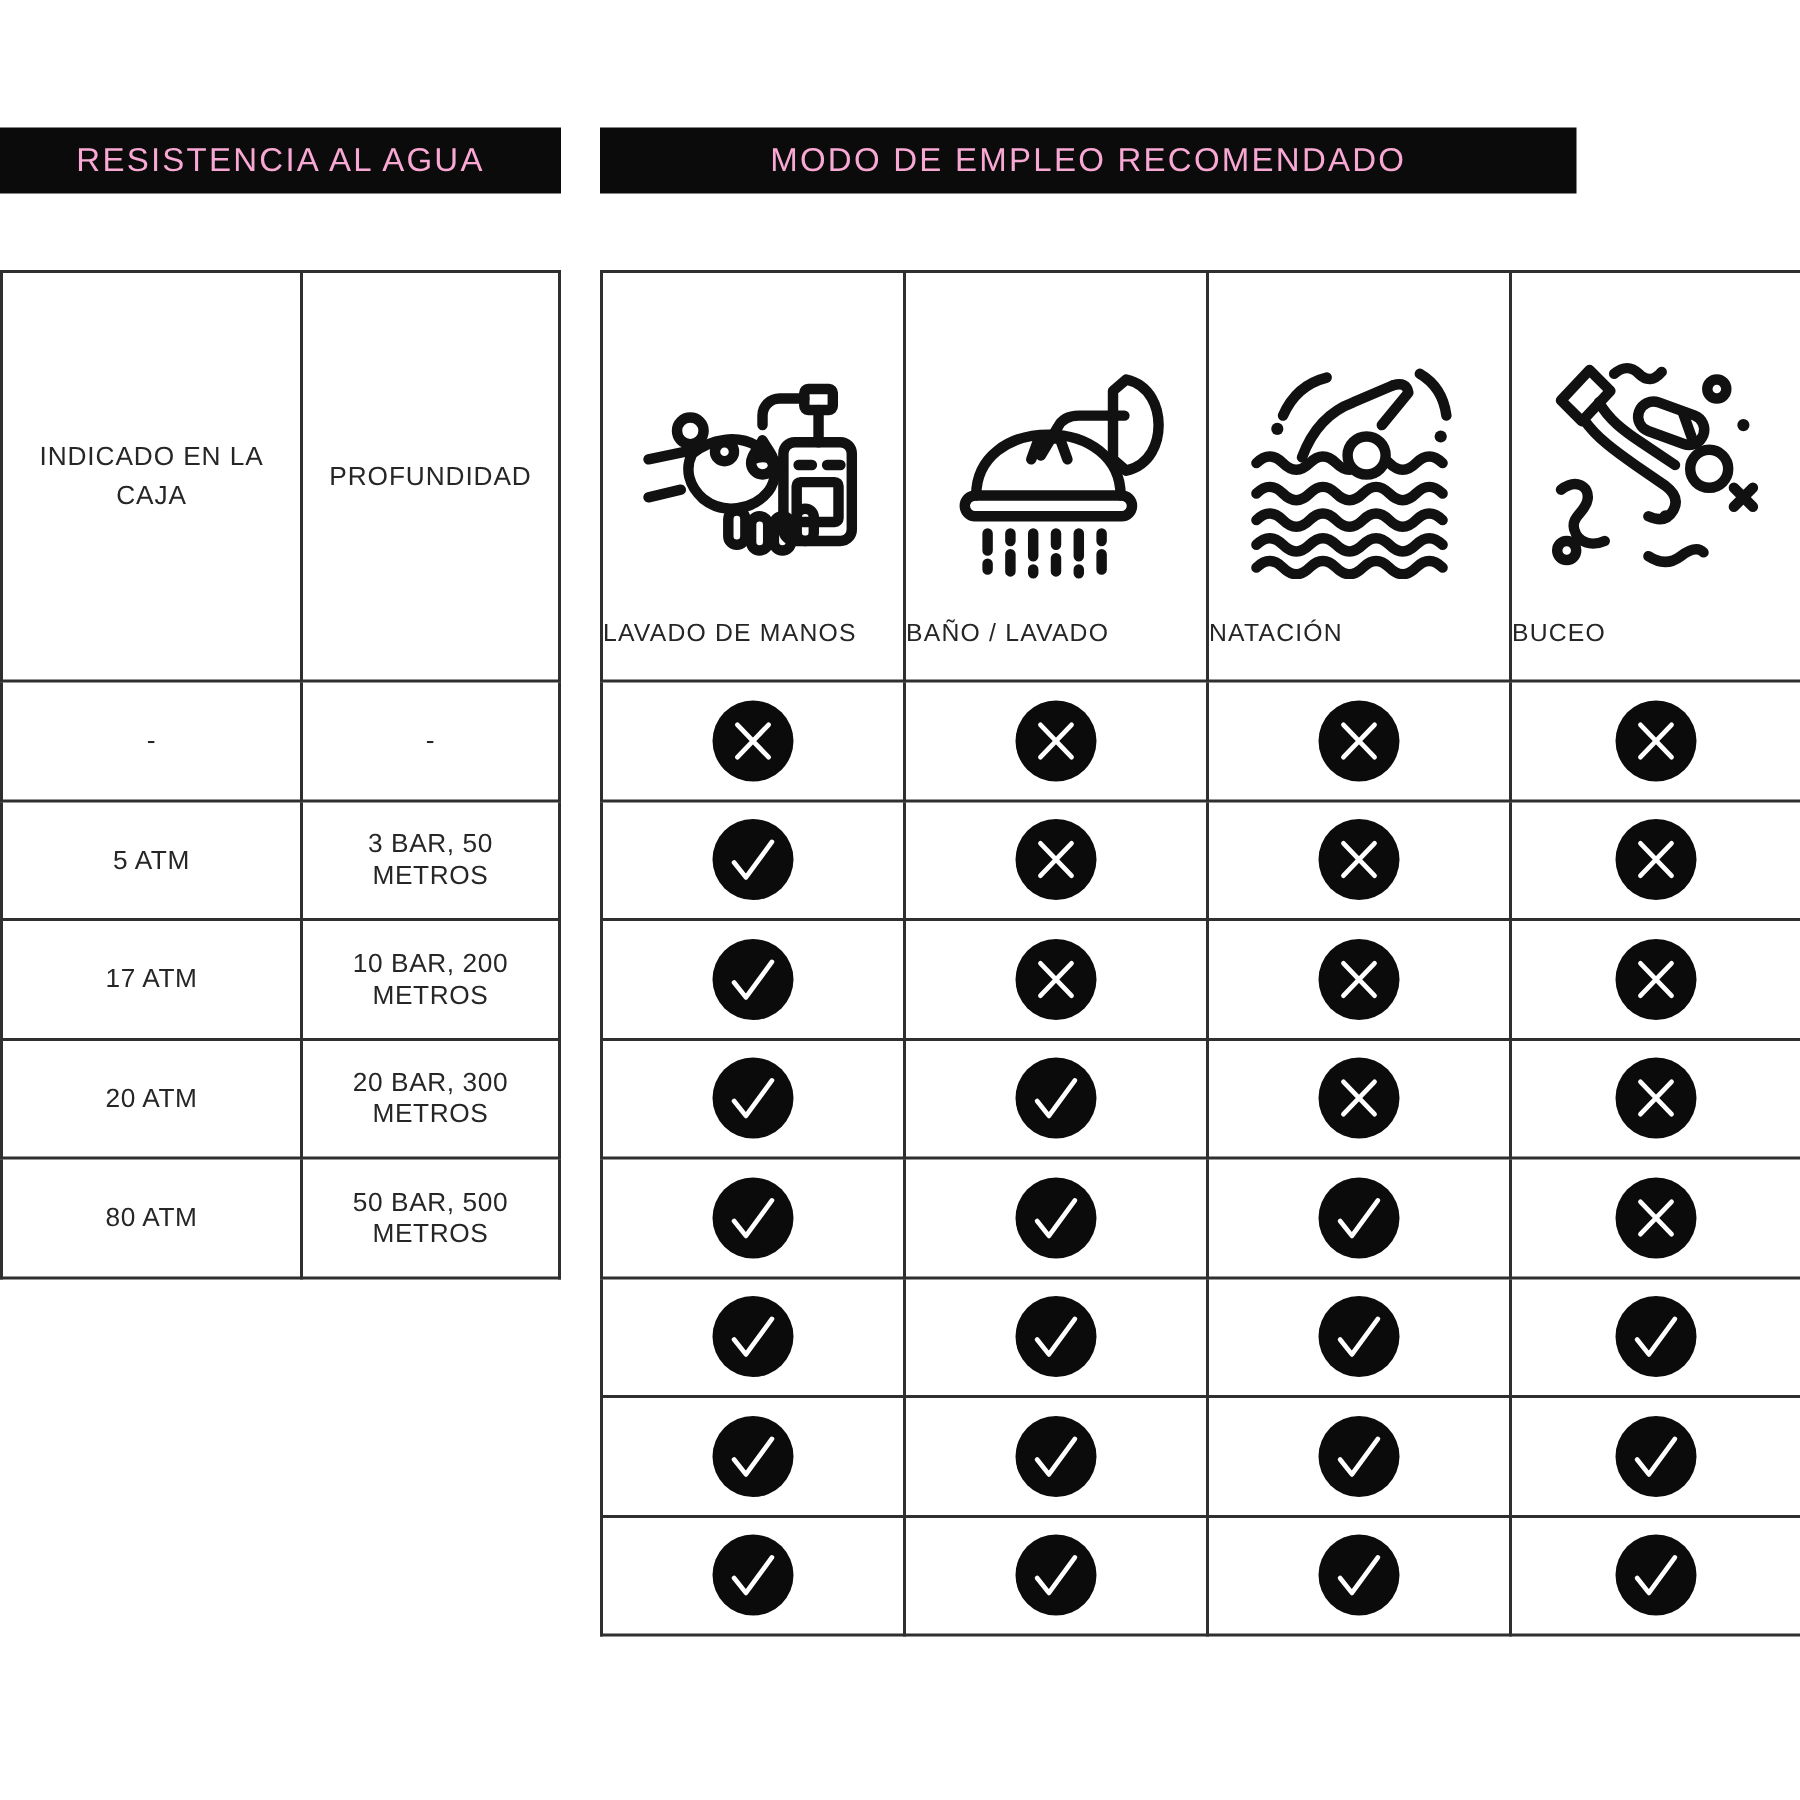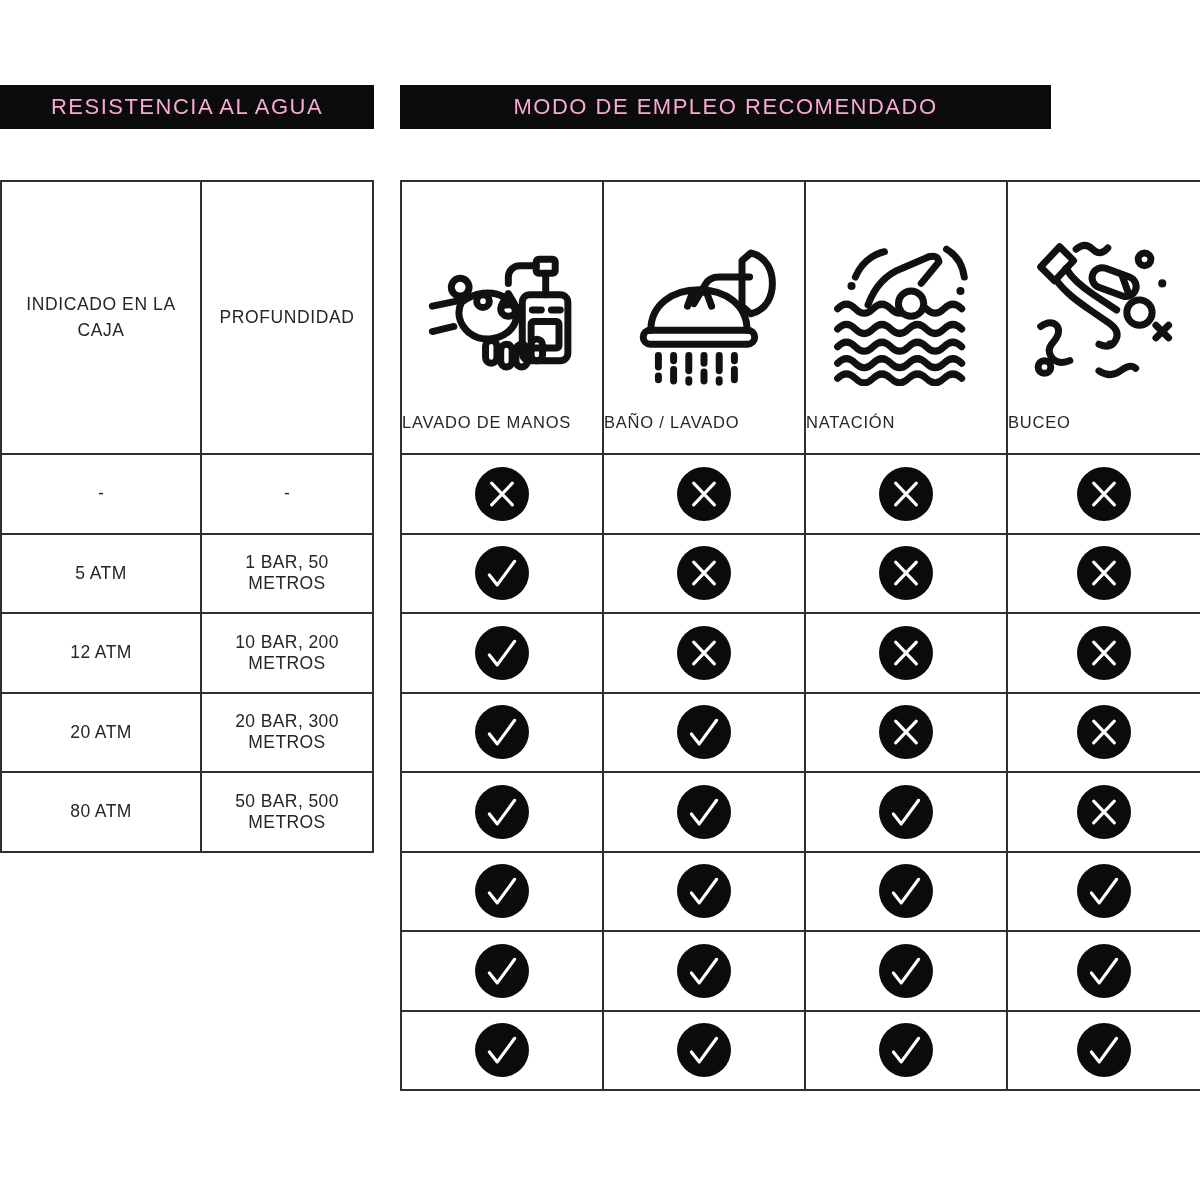--- a/index.html
+++ b/index.html
@@ -99,24 +99,24 @@
         <tr class="hdr-row">
       <td style="width:186px"><span class="hdr-text">INDICADO EN LA CAJA</span></td>
       <td><span class="hdr-text">PROFUNDIDAD</span></td>
     </tr>
     <tr class="data-row">
       <td>-</td>
       <td>-</td>
     </tr>
     <tr class="data-row">
       <td>5 ATM</td>
-      <td>1 BAR, 50 METROS</td>
-    </tr>
-    <tr class="data-row">
-      <td>12 ATM</td>
+      <td>3 BAR, 50 METROS</td>
+    </tr>
+    <tr class="data-row">
+      <td>17 ATM</td>
       <td>10 BAR, 200 METROS</td>
     </tr>
     <tr class="data-row">
       <td>20 ATM</td>
       <td>20 BAR, 300 METROS</td>
     </tr>
     <tr class="data-row">
       <td>80 ATM</td>
       <td>50 BAR, 500 METROS</td>
     </tr>

